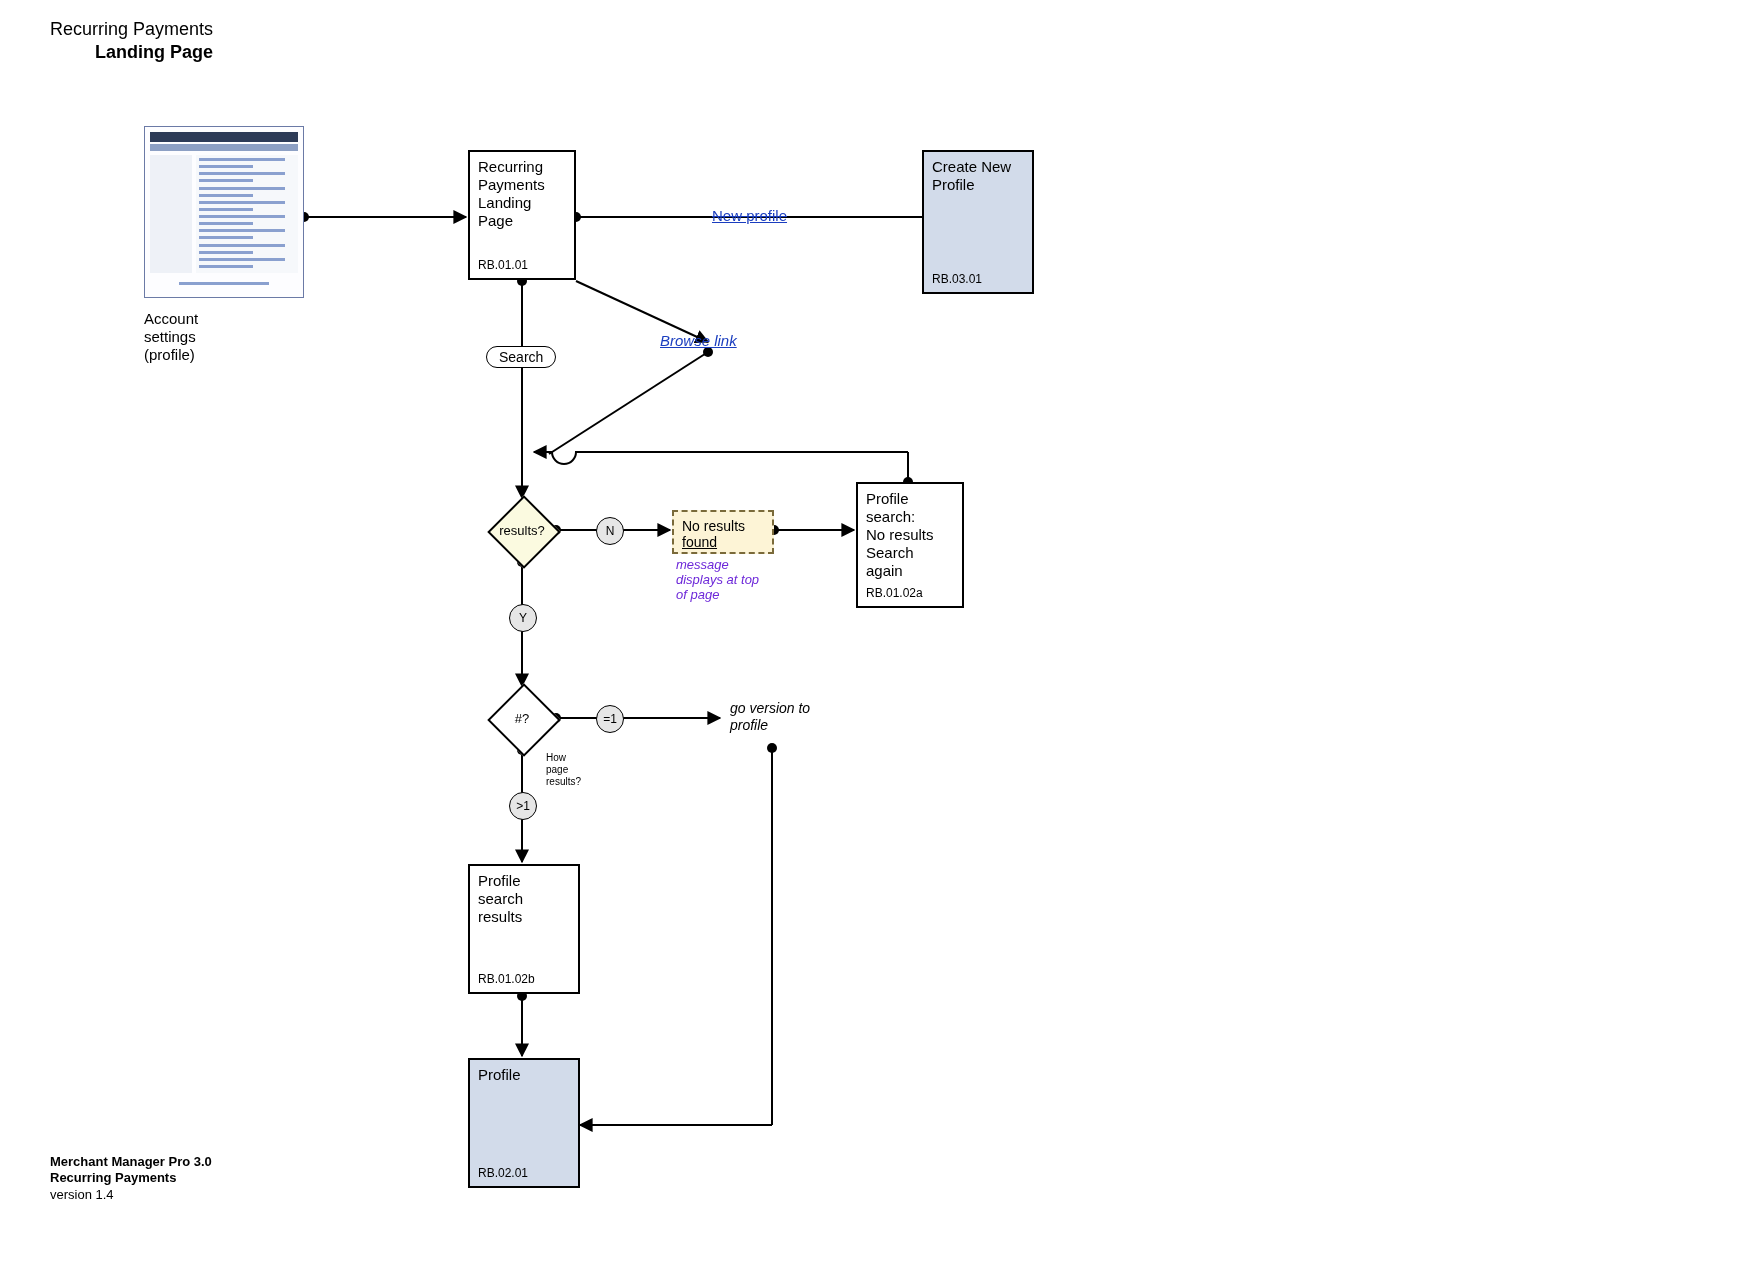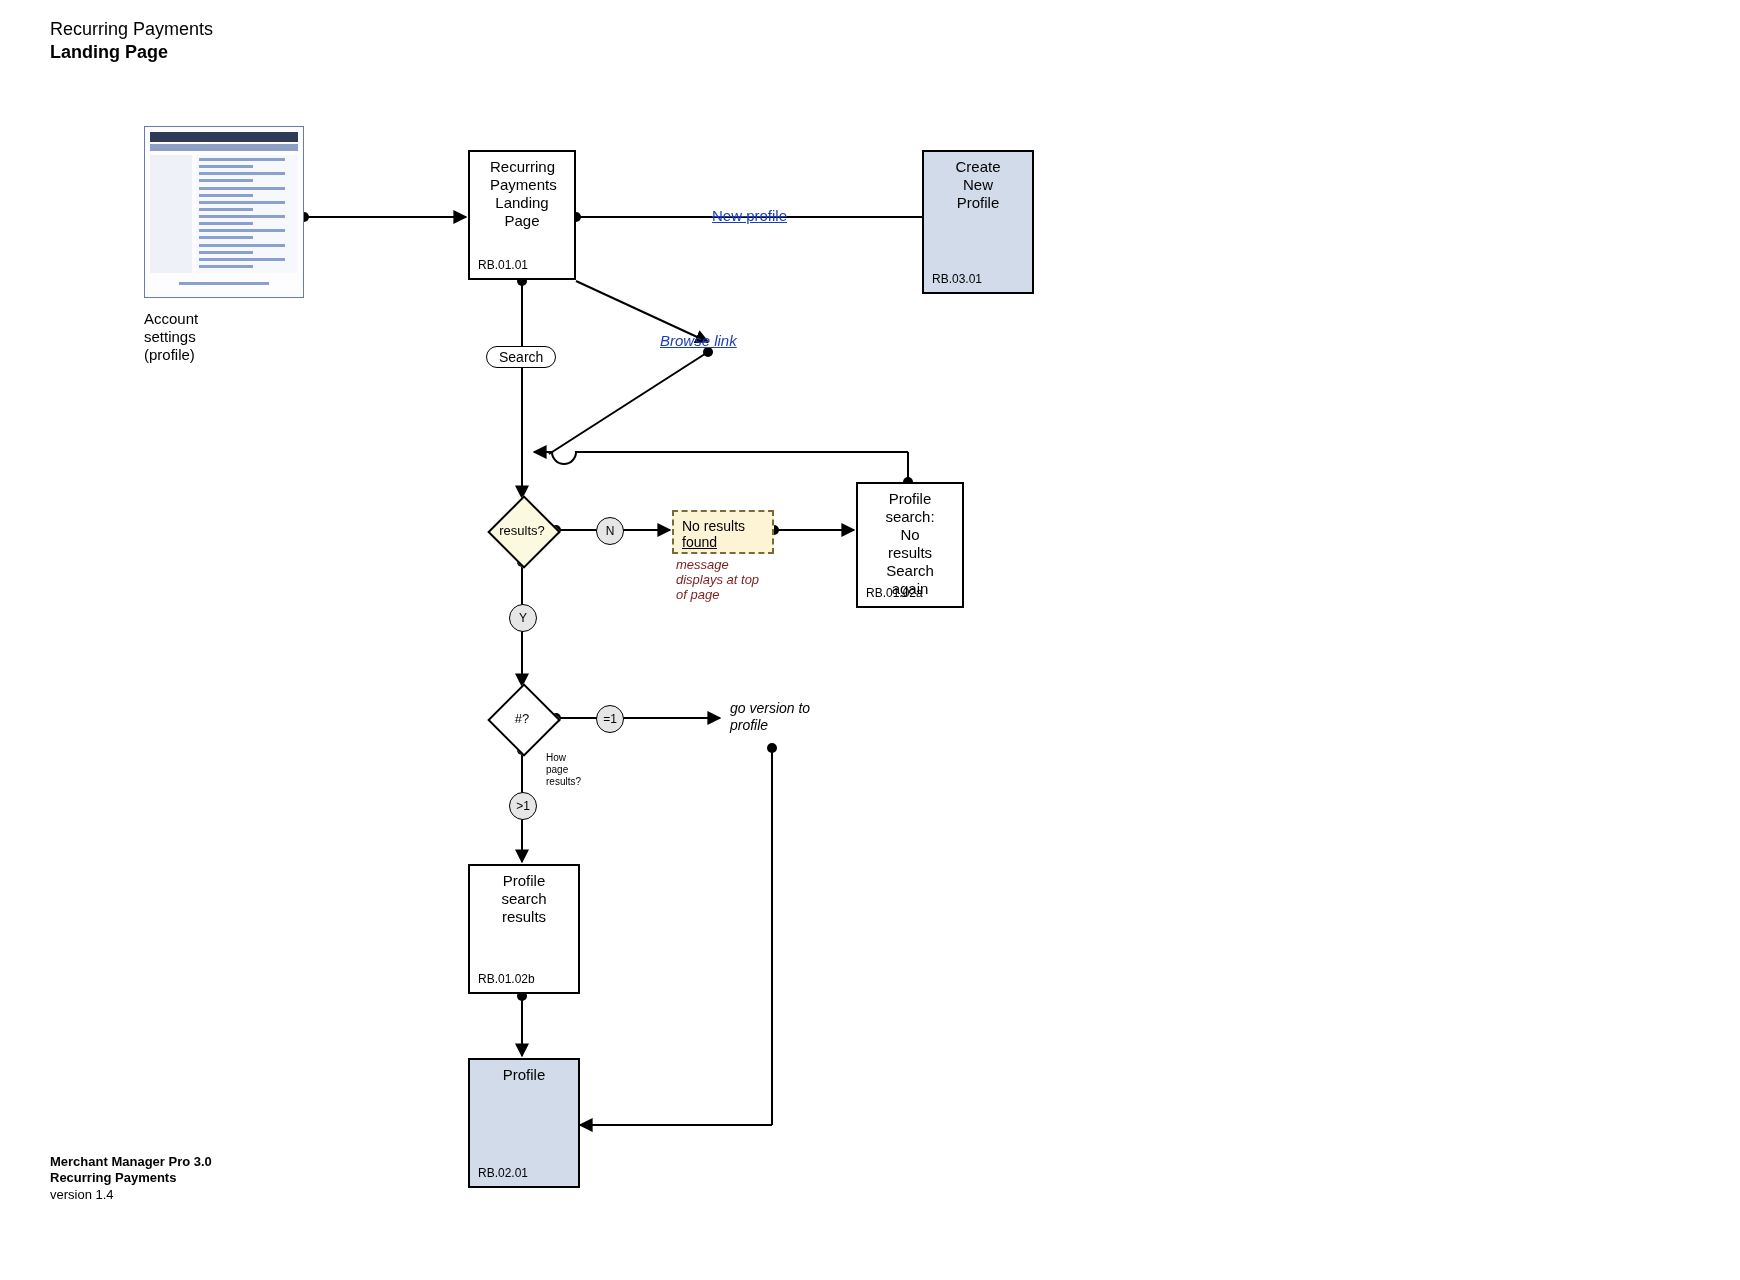--- a/index.html
+++ b/index.html
@@ -15,39 +15,38 @@
     width: 1740px;
     height: 1280px;
   }
   .title-block {
     position: absolute;
     left: 50px;
     top: 18px;
     font-size: 18px;
     line-height: 1.25;
   }
-  .title-bold { font-weight: 700; }
+  .title-bold { font-weight: 700; text-align: right; }
   .footer-block {
     position: absolute;
     left: 50px;
     top: 1154px;
     font-size: 13px;
     line-height: 1.25;
   }
   .footer-bold { font-weight: 700; }
 
   .node-box {
     position: absolute;
     border: 2px solid #000;
     background: #fff;
     box-sizing: border-box;
-    padding: 6px 20px;
+    padding: 6px 8px;
     font-size: 15px;
     line-height: 1.2;
-    text-align: center;
   }
   .node-box.blue { background: #d2dbea; }
   .node-id {
     position: absolute;
     left: 8px;
     bottom: 6px;
     font-size: 12px;
   }
 
   .note-box {
@@ -57,21 +56,21 @@
     box-sizing: border-box;
     padding: 6px 8px;
     font-size: 14px;
     line-height: 1.15;
   }
   .note-caption {
     position: absolute;
     font-size: 13px;
     font-style: italic;
     line-height: 1.15;
-    color: #7f1d1d;
+    color: #6d28d9;
   }
 
   .diamond {
     position: absolute;
     width: 64px;
     height: 64px;
     box-sizing: border-box;
   }
   .diamond-shape {
     position: absolute;

